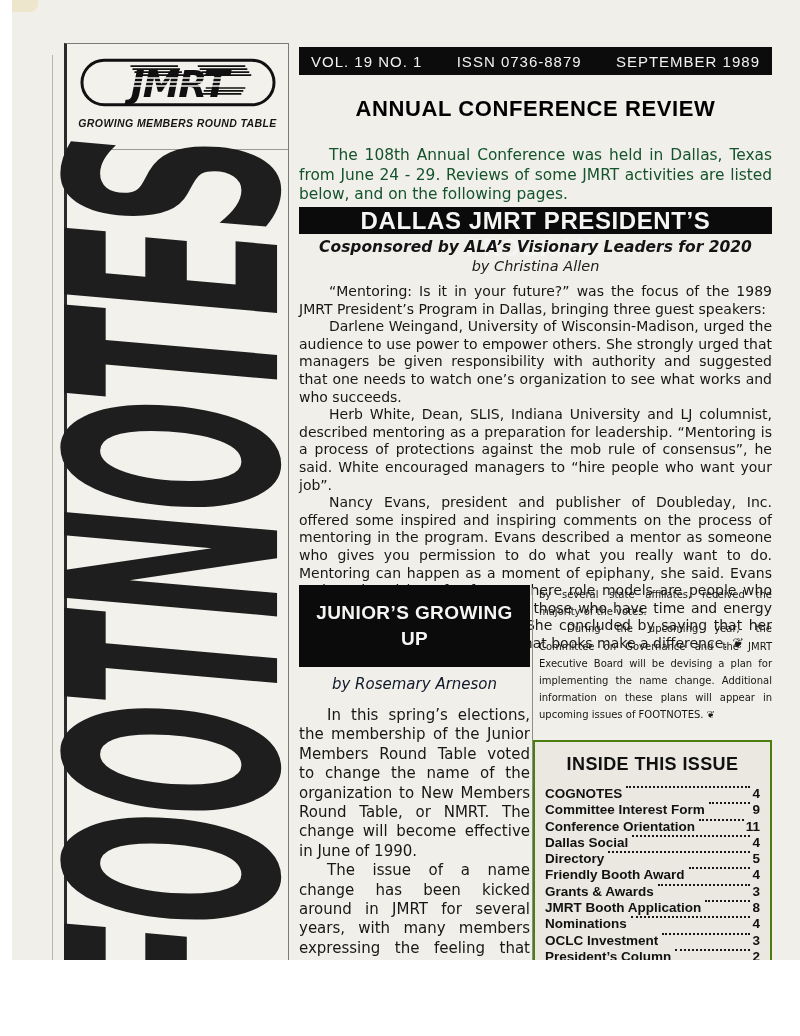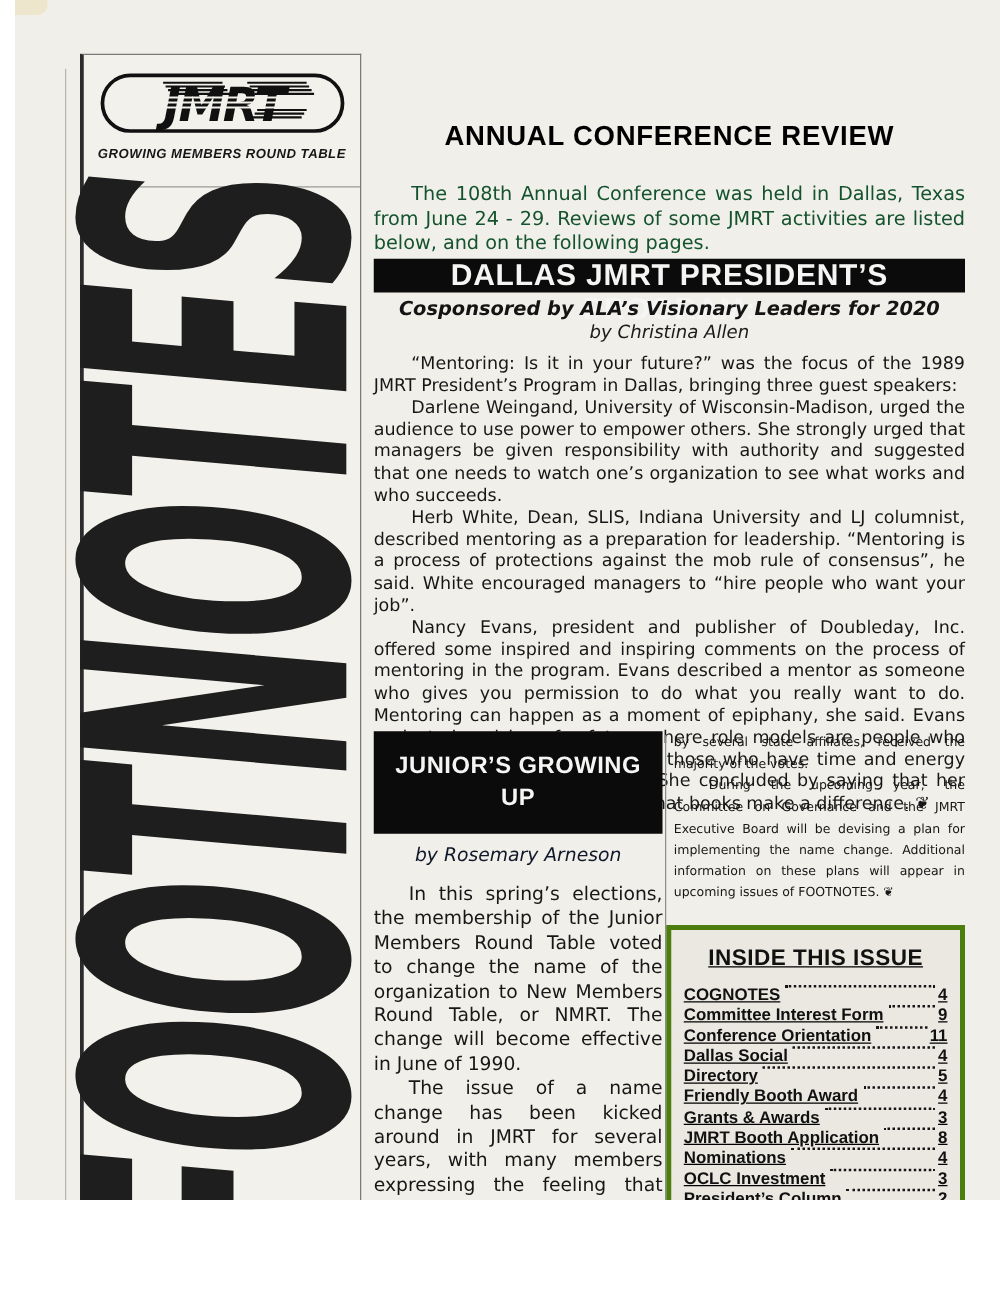--- a/index.html
+++ b/index.html
@@ -51,21 +51,21 @@
 
   .growing-bar{padding:15px 4px;font-size:19px;line-height:26px;letter-spacing:.4px;}
   .growing-byline{text-align:center;font:italic 15px "DejaVu Sans",sans-serif;color:#0f172a;margin-top:8px;}
   .left-text{margin-top:13px;font-size:15px;line-height:19.4px;color:#171717;text-align:justify;}
   .left-text p{margin:0;text-indent:28px;}
   .right-text{font-size:10px;line-height:17.2px;color:#171717;text-align:justify;}
   .right-text p{margin:0;text-indent:28px;}
   .right-text p.noindent{text-indent:0;}
 
   .inside-box{position:absolute;left:521px;top:740px;width:239px;height:238px;box-sizing:border-box;
-    border:4px solid #4d7c0f;background:#eae8e1;padding:9px 10px 0 10px;text-decoration:underline;}
+    border:2px solid #4d7c0f;background:#eae8e1;padding:9px 10px 0 10px;}
   .inside-title{text-align:center;font:bold 18px "Liberation Sans",sans-serif;letter-spacing:.4px;
     color:#111;margin:3px 0 11px 0;}
   .toc-row{display:flex;align-items:flex-start;font:bold 13.5px/16.3px "Liberation Sans",sans-serif;color:#111;}
   .toc-dots{flex:1;border-bottom:2px dotted #161616;margin:0 2px 3px 4px;}
   .fleuron{font-style:normal;}
 </style>
 </head>
 <body>
 
 <div class="page">
@@ -99,20 +99,25 @@
           </g>
         </svg>
       </span>
       <div class="logo-caption">GROWING MEMBERS ROUND TABLE</div>
     </div>
   </div>
   <div class="footnotes-strip">
     <div class="footnotes-word">FOOTNOTES</div>
   </div>
 
+  <div class="header-bar">
+    <span>VOL. 19 NO. 1</span>
+    <span>ISSN 0736-8879</span>
+    <span>SEPTEMBER 1989</span>
+  </div>
 
   <div class="page-title">ANNUAL CONFERENCE REVIEW</div>
 
   <div class="intro">
     <p>The 108th Annual Conference was held in Dallas, Texas from June 24 - 29.  Reviews of some JMRT activities are listed below, and on the following pages.</p>
   </div>
 
   <div class="bar program-bar">DALLAS JMRT PRESIDENT’S PROGRAM:</div>
   <div class="program-sub">Cosponsored by ALA’s Visionary Leaders for 2020</div>
   <div class="program-byline">by Christina Allen</div>

